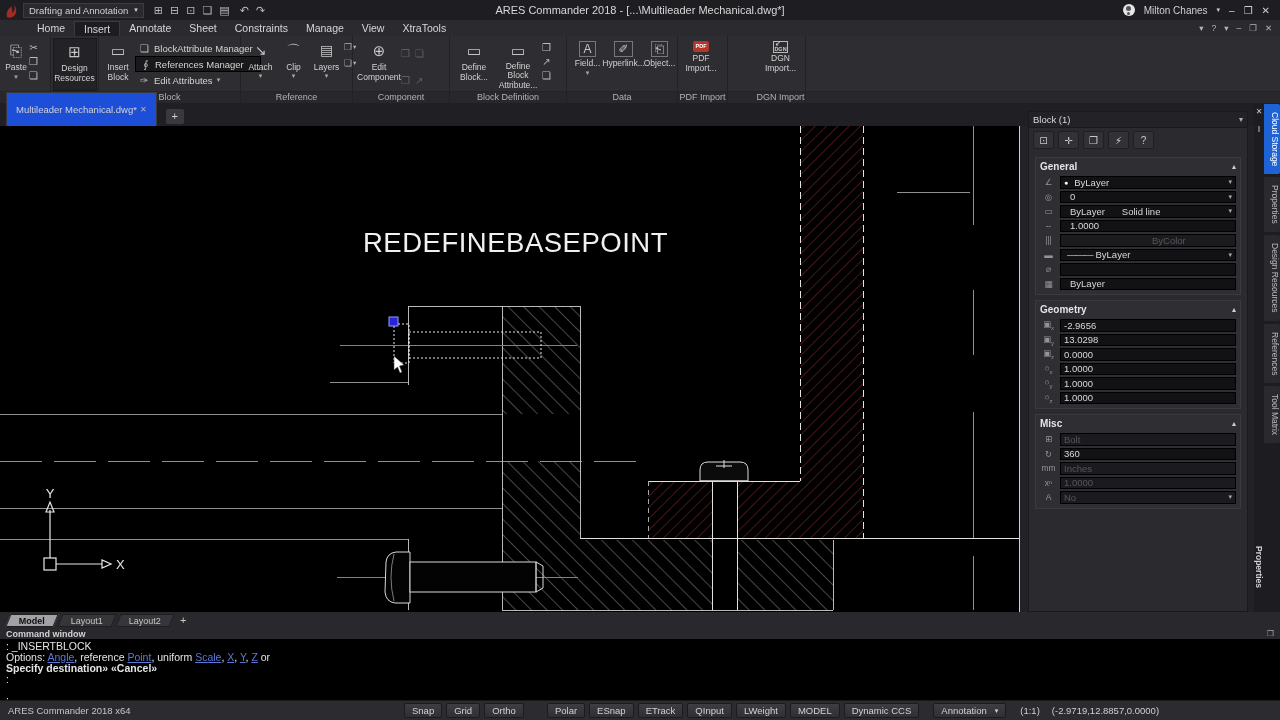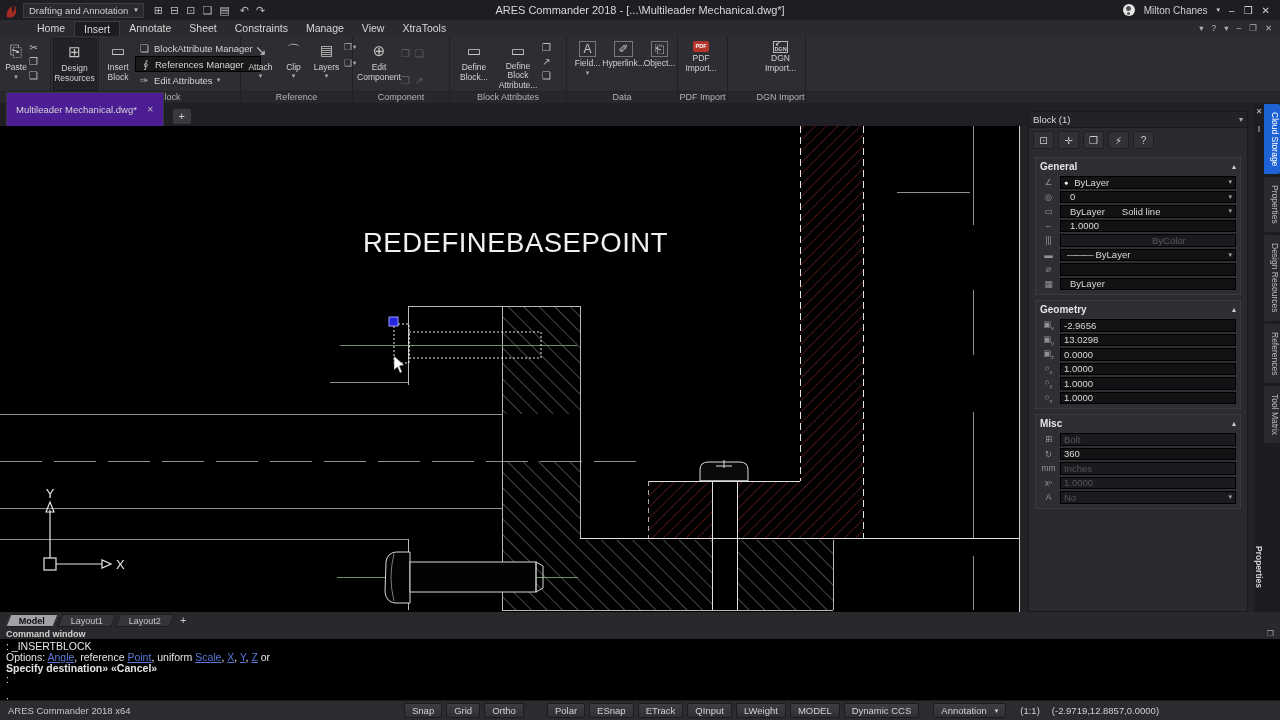--- a/index.html
+++ b/index.html
@@ -44,21 +44,21 @@
   .refbtn .dd{font-size:7px;color:#a8a8a8;}
   .mini2{display:flex;align-items:center;gap:1px;font-size:9px;color:#b5b5b5;}
   .mini2 .dd{font-size:6.5px;}
   .grayed-ico{color:#5e5e64;}
   .badge-pdf{width:16px;height:11px;background:#b3352c;border-radius:2px;color:#fff;font-size:5.5px;font-weight:bold;display:flex;align-items:center;justify-content:center;margin-bottom:2px;}
   .badge-dgn{width:15px;height:12px;border:1px solid #b9b9b9;color:#c9c9c9;font-size:5.5px;font-weight:bold;display:flex;align-items:flex-end;justify-content:center;margin-bottom:1px;position:relative;}
   .badge-dgn::before{content:"↙";position:absolute;top:-2px;left:1px;font-size:7px;}
 
   
   .doctabs{position:absolute;left:0;top:103px;width:1280px;height:23px;background:#202024;display:flex;align-items:flex-end;}
-  .doctab{height:34px;display:flex;align-items:center;gap:10px;background:#4c1d95;border:1px solid #3a3a3f;border-bottom:none;margin-left:6px;padding:0 9px;font-size:9.5px;color:#d2d2d2;}
+  .doctab{height:34px;display:flex;align-items:center;gap:3px;background:#1d4ed8;border:1px solid #3a3a3f;border-bottom:none;margin-left:6px;padding:0 9px;font-size:9.5px;color:#d2d2d2;}
   .doctab .x{font-size:8px;color:#b5b5b5;}
   .addtab{width:18px;height:15px;background:#3a3a3e;border-radius:2px;margin:0 0 2px 9px;color:#cfcfcf;font-size:11px;line-height:14px;text-align:center;}
 
   
   .canvas{position:absolute;left:0;top:126px;width:1020px;height:486px;background:#000;}
 
   
   .panel{position:absolute;left:1028px;top:111px;width:220px;height:501px;background:#2b2b2f;border:1px solid #1a1a1d;font-size:9.5px;}
   .p-head{display:flex;align-items:center;height:16px;background:#232327;border-bottom:1px solid #1a1a1d;padding:0 4px;}
   .p-head .p-title{flex:1;color:#d8d8d8;}
@@ -305,21 +305,21 @@
               <span>Attribute...</span>
             </div>
           </div>
         <div class="minicol">
 
         <span>❐</span>
             <span>↗</span>
             <span>❏</span>
           </div>
       </div>
-      <div class="glabel">Block Attributes</div>
+      <div class="glabel">Block Definition</div>
     </div>
 
     <div class="rgroup" style="left:567px;width:111px">
       <div class="rbody" style="padding-left:4px;gap:3px">
 
           <div class="rbtn-big" style="width:33px">
             <span class="bigicon" style="font-size:12px;border:1px solid #777;padding:0 3px;line-height:14px;height:16px;margin-bottom:2px">A</span>
             <span>Field...</span>
             <span class="dd">▾</span>
           </div>

